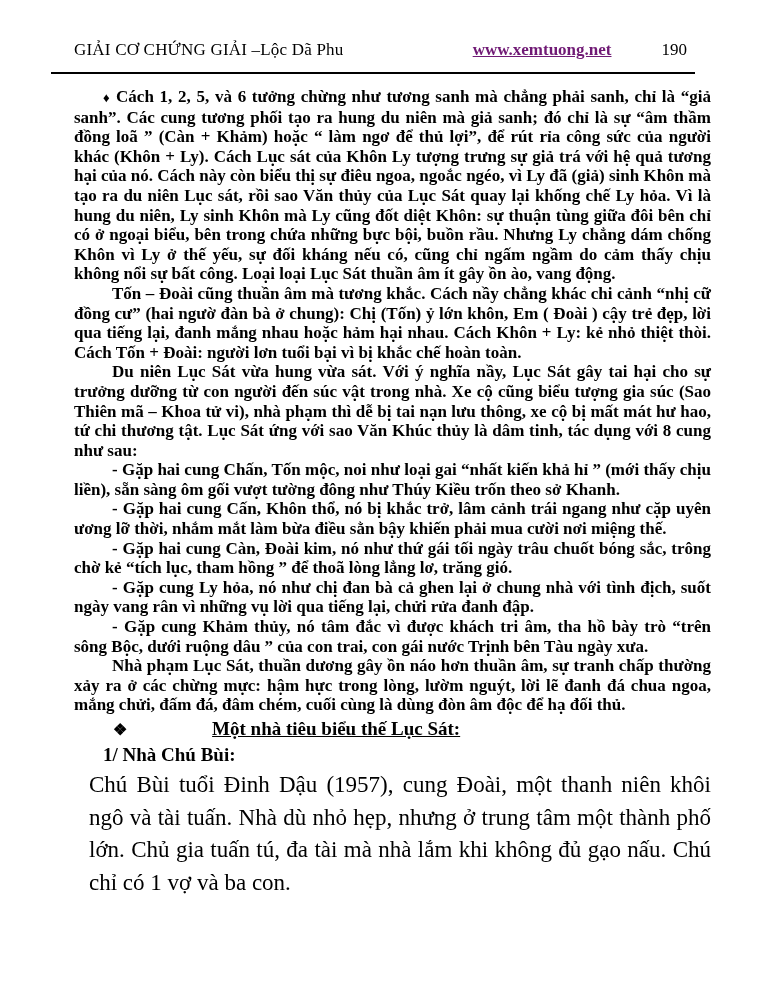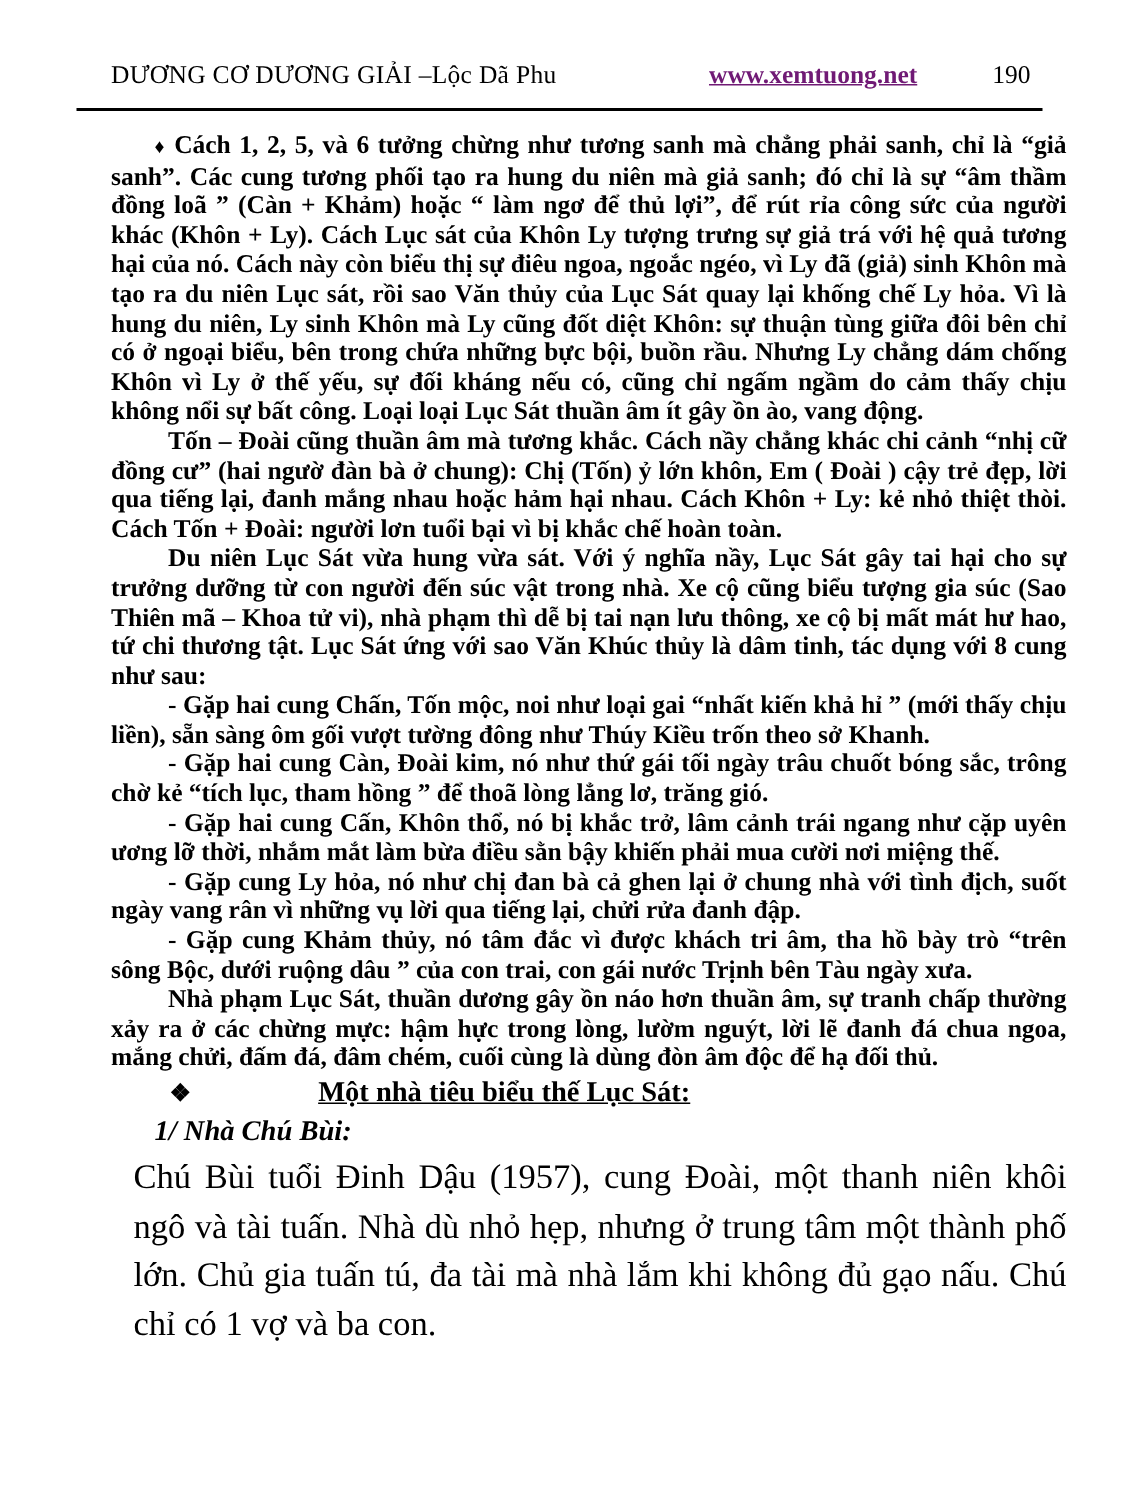--- a/index.html
+++ b/index.html
@@ -53,59 +53,58 @@
   .heading-bullet { font-size: 16px; }
   .heading-text {
     margin-left: 80px;
     text-decoration: underline;
     text-align: center;
   }
   .subheading {
     padding-left: 29px;
     font-size: 19px;
     line-height: 25px;
-    font-style: italic;
     text-align: left;
   }
   .closing {
     margin-left: 15px;
     margin-top: 2px;
     font-weight: normal;
     font-size: 23px;
     line-height: 32.5px;
     text-align: justify;
     text-indent: 0;
   }
 </style>
 </head>
 <body>
 
 <div class="page">
 
   <div class="header">
-    <span class="doc-title">DƯƠNG CƠ DƯƠNG GIẢI –Lộc Dã Phu</span>
+    <span class="doc-title">GIẢI CƠ CHỨNG GIẢI –Lộc Dã Phu</span>
     <a class="site-link">www.xemtuong.net</a>
     <span class="page-num">190</span>
   </div>
 
   <div class="rule"></div>
 
   <div class="body-text">
 
     <p class="para p1"><span class="bullet-diamond">♦</span><span>Cách 1, 2, 5, và 6 tưởng chừng như tương sanh mà chẳng phải sanh, chỉ là “giả sanh”. Các cung tương phối tạo ra hung du niên mà giả sanh; đó chỉ là sự “âm thầm đồng loã ” (Càn + Khảm) hoặc “ làm ngơ để thủ lợi”, để rút rỉa công sức của người khác (Khôn + Ly). Cách Lục sát của Khôn Ly tượng trưng sự giả trá với hệ quả tương hại của nó. Cách này còn biểu thị sự điêu ngoa, ngoắc ngéo, vì Ly đã (giả) sinh Khôn mà tạo ra du niên Lục sát, rồi sao Văn thủy của Lục Sát quay lại khống chế Ly hỏa. Vì là hung du niên, Ly sinh Khôn mà Ly cũng đốt diệt Khôn: sự thuận tùng giữa đôi bên chỉ có ở ngoại biểu, bên trong chứa những bực bội, buồn rầu. Nhưng Ly chẳng dám chống Khôn vì Ly ở thế yếu, sự đối kháng nếu có, cũng chỉ ngấm ngầm do cảm thấy chịu không nổi sự bất công. Loại loại Lục Sát thuần âm ít gây ồn ào, vang động.</span></p>
 
     <p class="para">Tốn – Đoài cũng thuần âm mà tương khắc. Cách nầy chẳng khác chi cảnh “nhị cữ đồng cư” (hai ngườ đàn bà ở chung): Chị (Tốn) ỷ lớn khôn, Em ( Đoài ) cậy trẻ đẹp, lời qua tiếng lại, đanh mắng nhau hoặc hảm hại nhau. Cách Khôn + Ly: kẻ nhỏ thiệt thòi. Cách Tốn + Đoài: người  lơn tuổi bại vì bị khắc chế hoàn toàn.</p>
 
     <p class="para">Du niên Lục Sát vừa hung vừa sát. Với ý nghĩa nầy, Lục Sát gây tai hại cho sự trưởng dưỡng từ con người đến súc vật trong nhà. Xe cộ cũng biểu tượng gia súc (Sao Thiên mã – Khoa tử vi), nhà phạm thì dễ bị tai nạn lưu thông, xe cộ bị mất mát hư hao, tứ chi thương tật. Lục Sát ứng với sao Văn Khúc thủy là dâm tinh, tác dụng với 8 cung như sau:</p>
 
     <p class="para">- Gặp hai cung Chấn, Tốn mộc, noi như loại gai “nhất kiến khả hỉ ” (mới thấy chịu liền), sẵn sàng ôm gối vượt tường đông như Thúy Kiều trốn theo sở Khanh.</p>
 
+    <p class="para">- Gặp hai cung Cấn, Khôn thổ, nó bị khắc trở, lâm cảnh trái ngang như cặp uyên ương lỡ thời, nhắm mắt làm bừa điều sằn bậy khiến phải mua cười nơi miệng thế.</p>
+
     <p class="para">- Gặp hai cung Càn, Đoài kim, nó như thứ gái tối ngày trâu chuốt bóng sắc, trông chờ kẻ “tích lục, tham hồng ” để thoã lòng lẳng lơ, trăng gió.</p>
-
-    <p class="para">- Gặp hai cung Cấn, Khôn thổ, nó bị khắc trở, lâm cảnh trái ngang như cặp uyên ương lỡ thời, nhắm mắt làm bừa điều sằn bậy khiến phải mua cười nơi miệng thế.</p>
 
     <p class="para">- Gặp cung Ly hỏa, nó như chị đan bà cả ghen lại ở chung nhà với tình địch, suốt ngày vang rân vì những vụ lời qua tiếng lại, chửi rửa đanh đập.</p>
 
     <p class="para">- Gặp cung Khảm thủy, nó tâm đắc vì được khách tri âm, tha hồ bày trò “trên sông Bộc, dưới ruộng dâu ” của con trai, con gái nước Trịnh bên Tàu ngày xưa.</p>
 
     <p class="para">Nhà phạm Lục Sát, thuần dương gây ồn náo hơn thuần âm, sự tranh chấp thường xảy ra ở các chừng mực: hậm hực trong lòng, lườm nguýt, lời lẽ đanh đá chua ngoa, mắng chửi, đấm đá, đâm chém, cuối cùng là dùng đòn âm độc để hạ đối thủ.</p>
 
     <div class="section-heading-row">
       <span class="heading-bullet">❖</span>
       <span class="heading-text">Một nhà tiêu biểu thế Lục Sát:</span>

